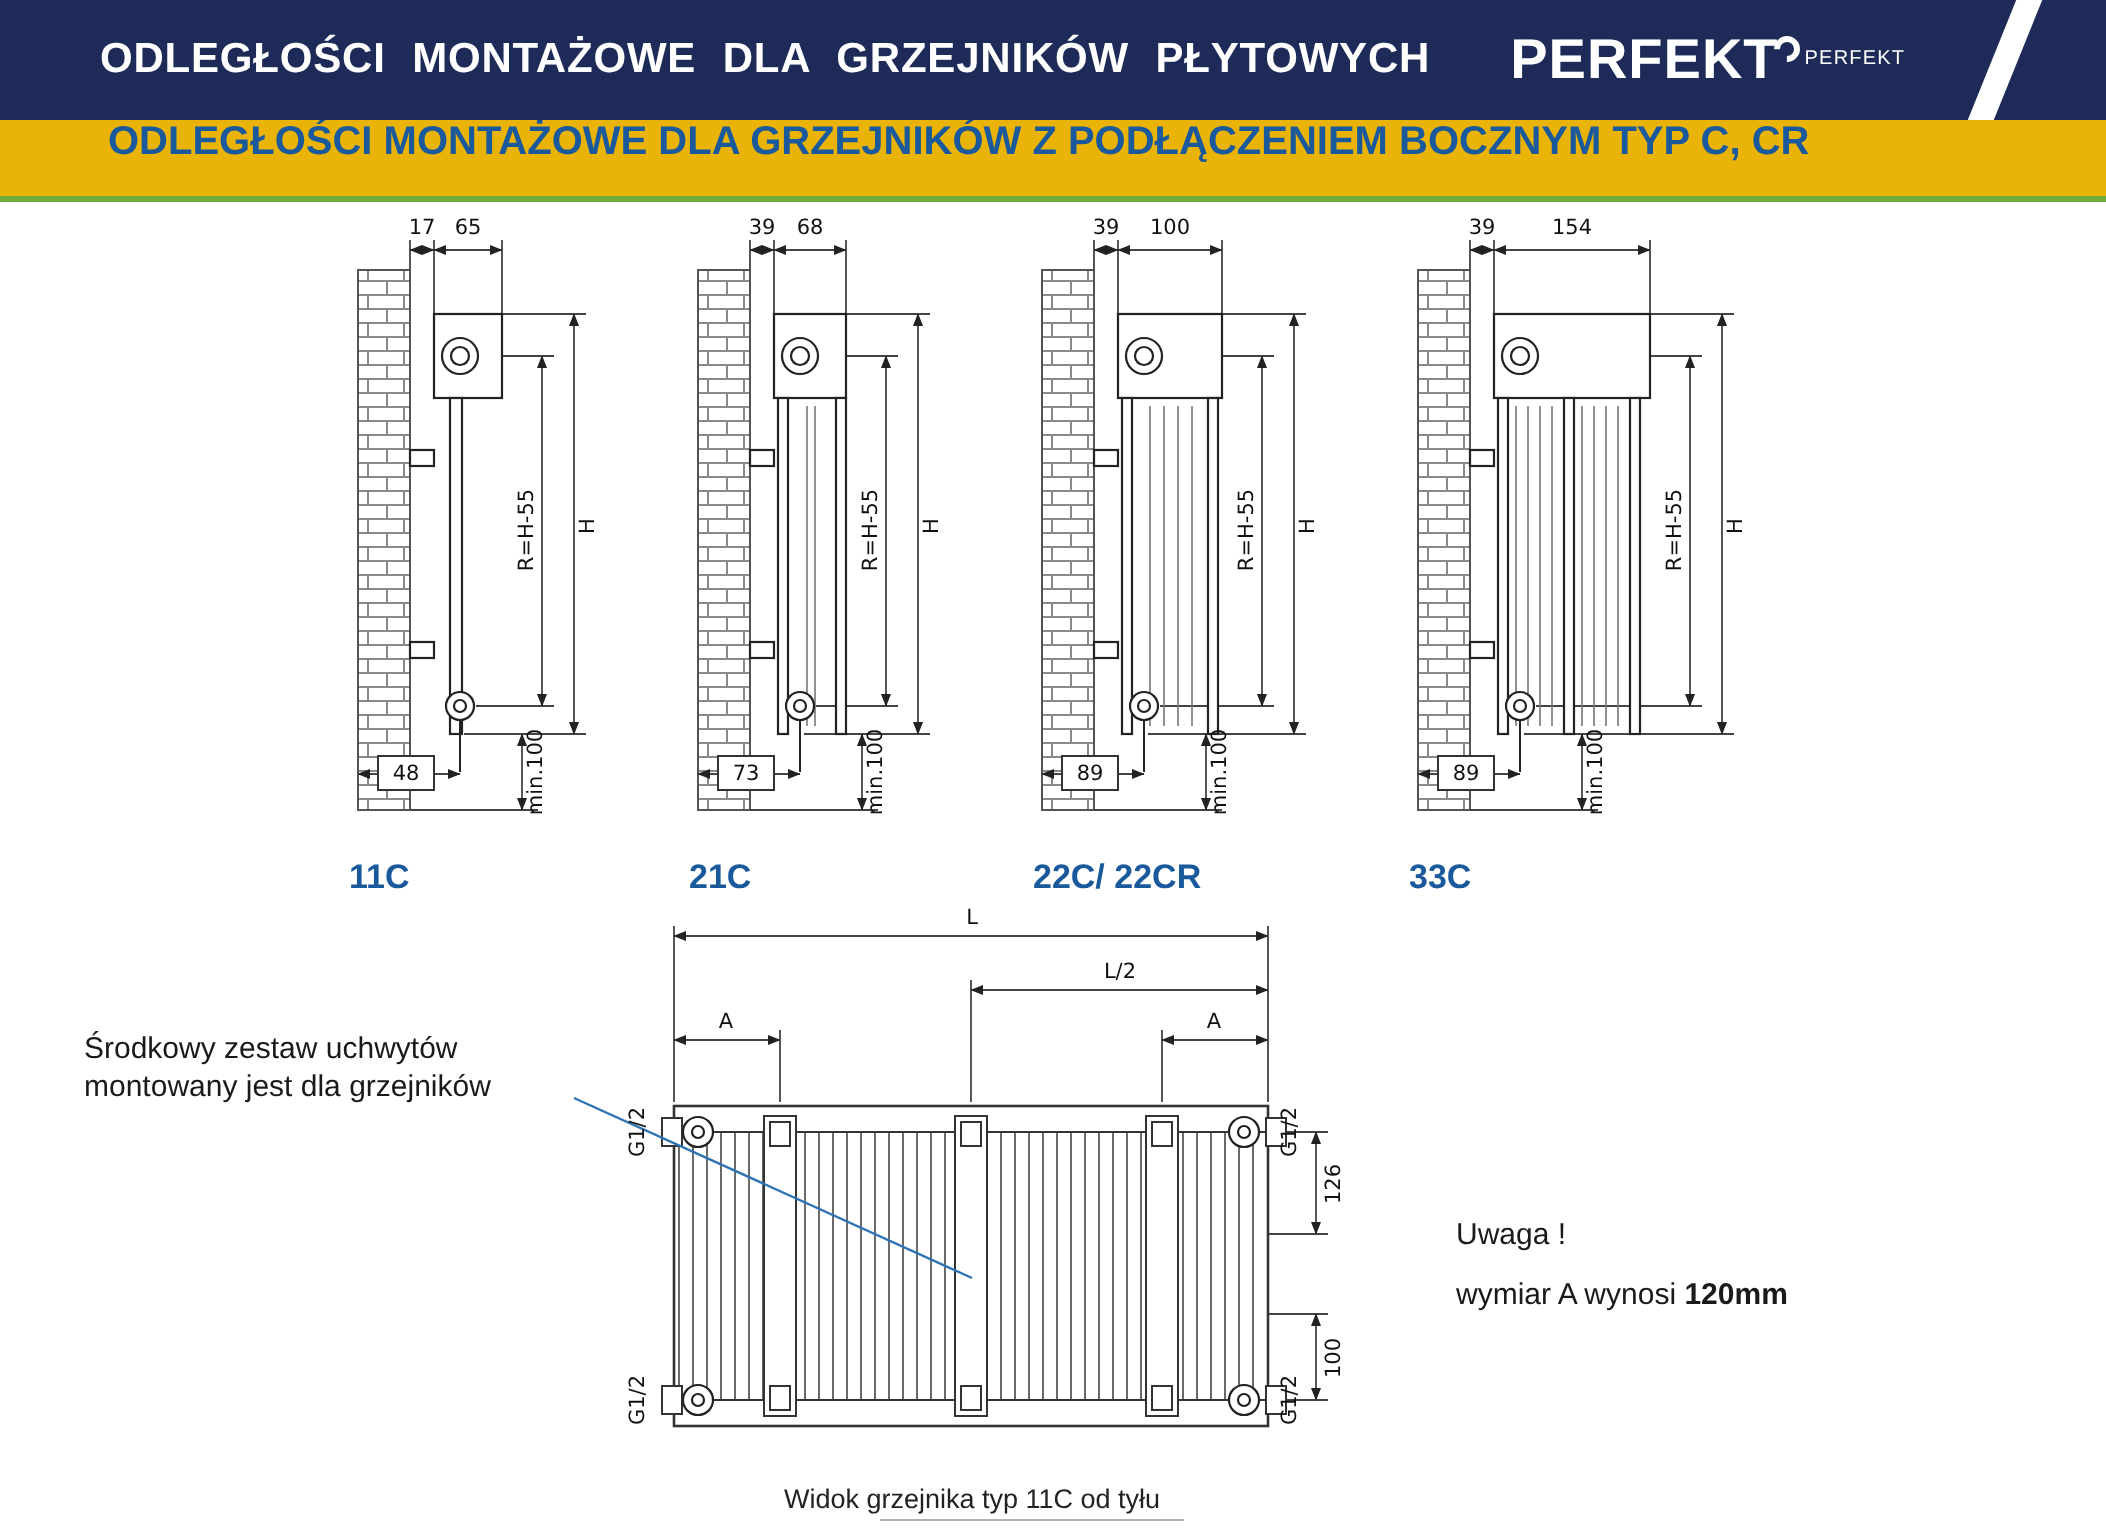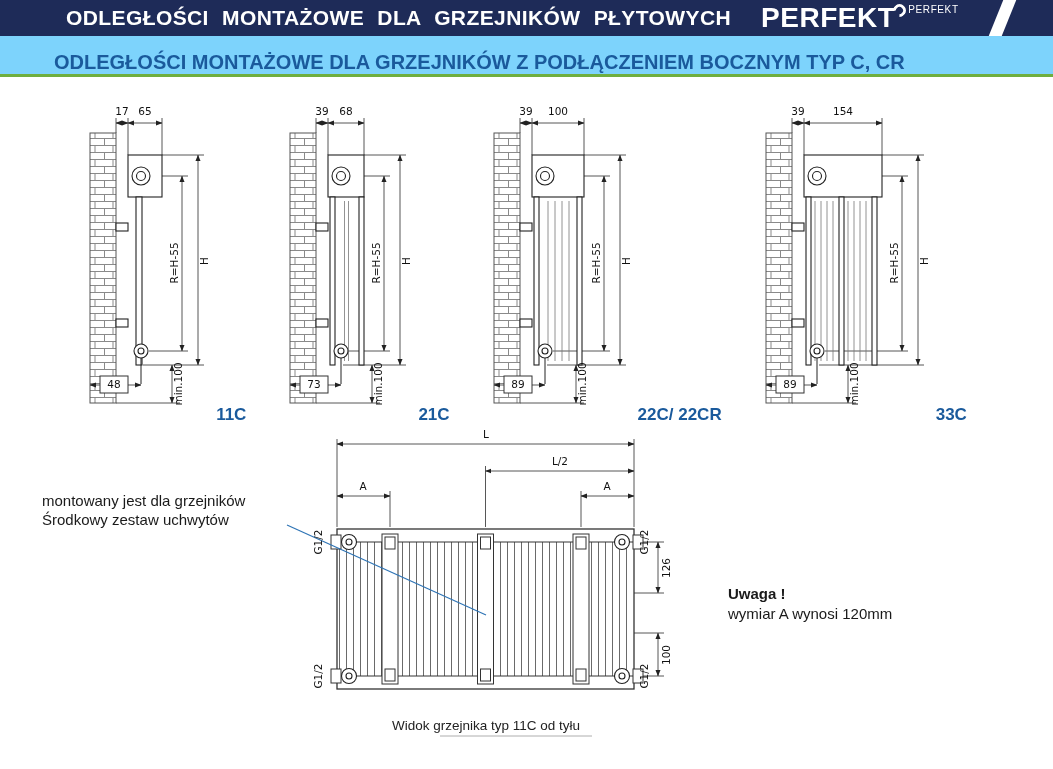--- a/index.html
+++ b/index.html
@@ -1,57 +1,57 @@
 <!DOCTYPE html>
 <html><head>
 <meta charset="utf-8">
 <style>
   *{margin:0;padding:0;box-sizing:border-box}
   html,body{width:1053px;height:769px;background:#fff;overflow:hidden;
     font-family:"Liberation Sans",sans-serif;color:#1a1a1a}
 
   
-  .header{height:36px;background:#1e2b58;color:#fff;display:flex;align-items:center;
-    padding-left:66px;position:relative}
+  .header{height:60px;background:#1e2b58;color:#fff;display:flex;align-items:center;
+    padding-left:50px;position:relative}
   .header-title{font-size:21px;font-weight:bold;letter-spacing:.4px;word-spacing:7px;white-space:nowrap}
-  .brand{display:flex;align-items:flex-start;margin-left:30px}
+  .brand{display:flex;align-items:center;margin-left:40px}
   .brand-name{font-size:28px;font-weight:800;letter-spacing:.5px;line-height:1}
   .brand-ring{width:13px;height:13px;border:3px solid #fff;border-radius:50%;
     border-bottom-color:transparent;transform:rotate(45deg);margin:0 2px 11px -2px}
   .brand-sub{font-size:10px;letter-spacing:.6px;margin-bottom:2px}
   .header-slash{position:absolute;right:44px;top:0;height:100%;width:13px;background:#fff;
     transform:skewX(-22deg)}
 
   
-  .subheader{height:41px;border-bottom:3px solid #6fae3f;display:flex;align-items:flex-end;
-    padding-left:54px;background:#7dd3fc}
+  .subheader{height:41px;border-bottom:3px solid #6fae3f;display:flex;align-items:flex-start;
+    padding-left:54px;background:#eab308}
   .subheader-title{color:#1a5a9c;font-size:20px;font-weight:bold;white-space:nowrap}
 
   
   .diagrams{height:348px;display:flex;justify-content:center;gap:40px;padding-top:4px}
-  .diagram-col{display:flex;flex-direction:row;align-items:flex-end}
+  .diagram-col{display:flex;flex-direction:column;align-items:flex-start}
   .type-label{color:#1a5a9c;font-size:17px;font-weight:bold;line-height:20px;margin-top:2px}
 
   svg{display:block}
   svg text.dim{font-family:"DejaVu Sans",sans-serif;font-size:10.5px;fill:#111}
   svg text.caption{font-family:"Liberation Sans",sans-serif;font-size:13.5px;fill:#222}
   .dimlines line{stroke:#444;stroke-width:.9}
   .outline{fill:#fff;stroke:#222;stroke-width:1.1}
   .thin{stroke:#777;stroke-width:.8}
 
   
   .bottom{position:relative;height:328px}
   .bottom-svg{position:absolute;left:0;top:0}
   .note-left{position:absolute;left:42px;top:66px;font-size:15px;line-height:19px;color:#1a1a1a}
   .note-right{position:absolute;left:728px;top:160px;font-size:15px;color:#1a1a1a}
-  .note-right .nr-title{font-weight:bold;margin-bottom:2px}
+  .note-right .nr-title{font-weight:normal;margin-bottom:12px}
   .note-right p{line-height:19px}
   .nr-gap{height:10px}
   .blue-bold{color:#1a5a9c;font-weight:bold}
-  .bold{font-weight:normal}
+  .bold{font-weight:bold}
 </style>
 </head>
 <body>
 
 <svg width="0" height="0" style="position:absolute">
   <defs>
     <marker id="ah" viewBox="0 0 10 10" refX="9.5" refY="5" markerWidth="7" markerHeight="7" orient="auto-start-reverse">
       <path d="M0,1 L10,5 L0,9 z" fill="#222"></path>
     </marker>
     <pattern id="brick" width="18" height="14" patternUnits="userSpaceOnUse">
@@ -343,22 +343,22 @@
       <text class="dim" x="648" y="251" text-anchor="middle" transform="rotate(-90 648 251)">G1/2</text>
       <text class="dim" x="670" y="143" text-anchor="middle" transform="rotate(-90 670 143)">126</text>
       <text class="dim" x="670" y="230" text-anchor="middle" transform="rotate(-90 670 230)">100</text>
     </g>
 
     <text class="caption" x="486" y="305" text-anchor="middle">Widok grzejnika typ 11C od tyłu</text>
     <line x1="440" y1="311" x2="592" y2="311" stroke="#999" stroke-width="0.8"></line>
   </svg>
 
   <div class="note-left">
+    <div>Środkowy zestaw uchwytów</div>
     <div>montowany jest dla grzejników</div>
-    <div>Środkowy zestaw uchwytów</div>
   </div>
 
   <div class="note-right">
     <div class="nr-title">Uwaga !</div>
     <p><span>wymiar A wynosi </span><span class="bold">120mm</span></p>
     <div class="nr-gap"></div>
   </div>
 </div>
 
 </body></html>

